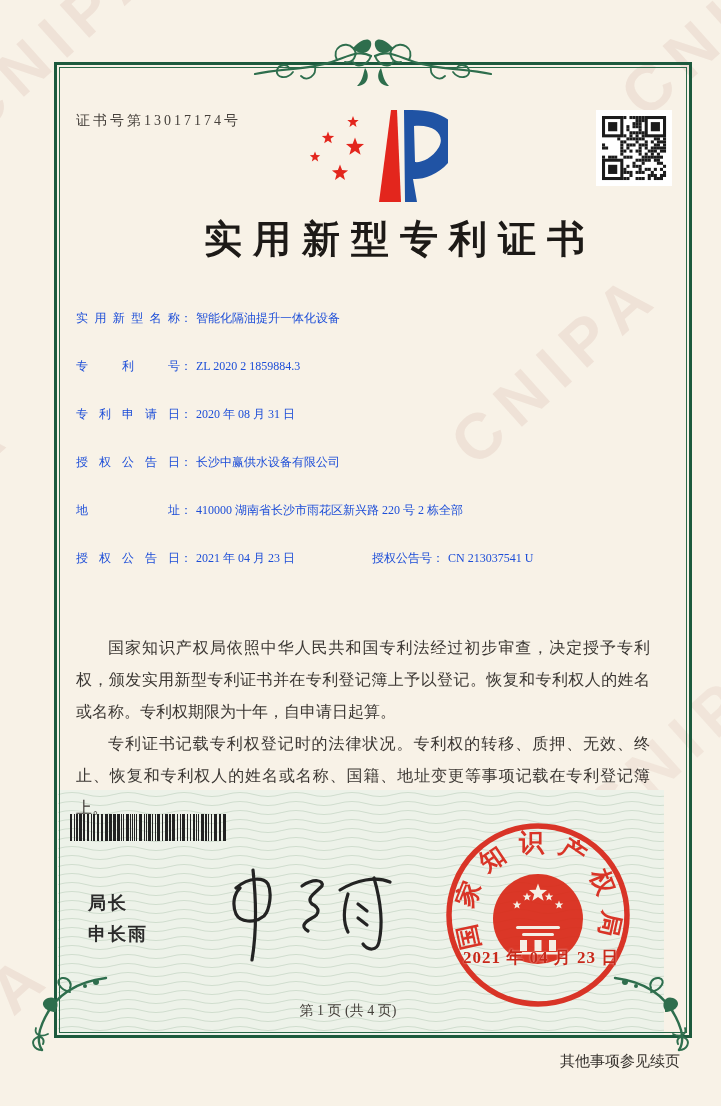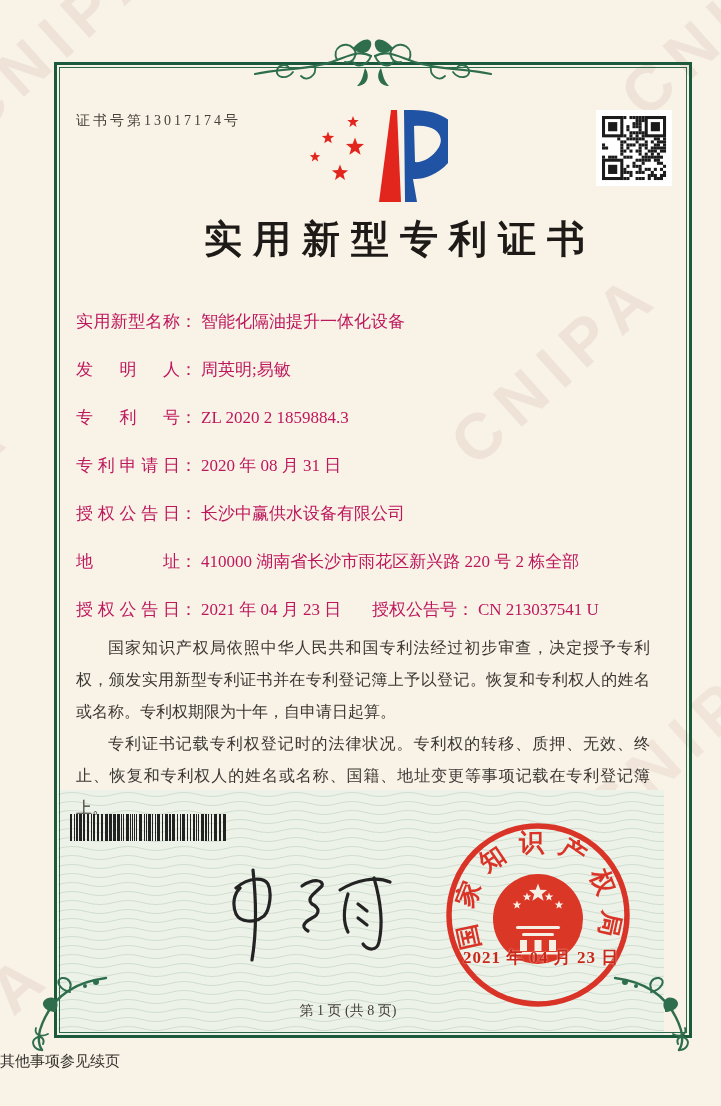--- a/index.html
+++ b/index.html
@@ -23,21 +23,21 @@
   #orn-top{left:253px;top:34px}
   #orn-bl{left:26px;top:972px}
   #orn-br{left:611px;top:972px}
   .cert-no{position:absolute;left:76px;top:112px;font-size:14px;letter-spacing:3px;color:#46413c;z-index:3}
   .logo{position:absolute;left:298px;top:100px;z-index:3}
   .qr{position:absolute;left:596px;top:110px;z-index:3;background:#fff}
   .title{
     position:absolute;left:54px;top:214px;width:692px;text-align:center;z-index:3;
     font-size:38px;font-weight:700;letter-spacing:11px;color:#1d1a17;
   }
-  .fields{position:absolute;left:76px;top:310px;z-index:3;font-size:17px;color:#be185d}
+  .fields{position:absolute;left:76px;top:310px;z-index:3;font-size:12px;color:#1d4ed8}
   .frow{position:relative;height:48px;white-space:nowrap}
   .flabel{display:inline-block;width:104px;text-align:justify;text-align-last:justify;vertical-align:top}
   .colon{display:inline-block;margin:0 4px 0 0}
   .grant2{position:absolute;left:296px;top:0}
   .bodytext{
     position:absolute;left:76px;top:632px;width:574px;z-index:3;
     font-size:16px;line-height:32px;text-align:justify;color:#3b3733;
   }
   .bodytext p{text-indent:2em}
   .barcode{position:absolute;left:70px;top:814px;z-index:3}
@@ -47,21 +47,21 @@
     font-size:18px;font-weight:600;color:#2b2b2b;letter-spacing:2px;
   }
   .signature{position:absolute;left:198px;top:858px;z-index:3}
   .seal{position:absolute;left:443px;top:820px;z-index:3;opacity:.94}
   .seal-date{
     position:absolute;left:452px;top:946px;width:178px;z-index:4;text-align:center;
     color:#c8291a;font-size:17px;font-weight:700;letter-spacing:1px;
     text-shadow:0 0 2px rgba(255,255,255,.75);
   }
   .page-info{position:absolute;left:28px;top:1002px;width:640px;text-align:center;font-size:14px;color:#45403b;z-index:3}
-  .note{position:absolute;left:0;top:1052px;width:680px;text-align:left;font-size:15px;color:#36322e;z-index:3}
+  .note{position:absolute;left:0;top:1052px;width:680px;text-align:right;font-size:15px;color:#36322e;z-index:3}
   .g-stroke{fill:none;stroke:#2e6e4d;stroke-linecap:round}
   .sig-stroke{fill:none;stroke:#232323;stroke-width:3.2;stroke-linecap:round;stroke-linejoin:round}
 </style>
 </head>
 <body>
 
 <div class="page">
 
   <div class="wm" style="left:-70px;top:0px">CNIPA</div>
   <div class="wm" style="left:598px;top:-18px">CNIPA</div>
@@ -284,23 +284,20 @@
       </g>
   </svg>
 
   <div class="title">实用新型专利证书</div>
 
   <div class="fields">
     <div class="frow">
       <span class="flabel">实用新型名称</span><span class="colon">：</span><span class="fvalue">智能化隔油提升一体化设备</span>
     </div>
     <div class="frow">
-      <span class="flabel">发明人</span><span class="colon">：</span><span class="fvalue">周英明;易敏</span>
-    </div>
-    <div class="frow">
       <span class="flabel">专利号</span><span class="colon">：</span><span class="fvalue">ZL 2020 2 1859884.3</span>
     </div>
     <div class="frow">
       <span class="flabel">专利申请日</span><span class="colon">：</span><span class="fvalue">2020 年 08 月 31 日</span>
     </div>
     <div class="frow">
       <span class="flabel">授权公告日</span><span class="colon">：</span><span class="fvalue">长沙中赢供水设备有限公司</span>
     </div>
     <div class="frow">
       <span class="flabel">地址</span><span class="colon">：</span><span class="fvalue">410000 湖南省长沙市雨花区新兴路 220 号 2 栋全部</span>
@@ -363,20 +360,24 @@
         <rect x="131" y="0" width="3" height="27"></rect>
         <rect x="135" y="0" width="2" height="27"></rect>
         <rect x="138" y="0" width="1" height="27"></rect>
         <rect x="141" y="0" width="1" height="27"></rect>
         <rect x="144" y="0" width="3" height="27"></rect>
         <rect x="149" y="0" width="2" height="27"></rect>
         <rect x="153" y="0" width="3" height="27"></rect>
       </g>
   </svg>
 
+  <div class="director">
+    <div>局长</div>
+    <div>申长雨</div>
+  </div>
 
   <svg class="signature" width="200" height="110" viewBox="0 0 200 110">
     <path class="sig-stroke" d="M38 30 C52 18 66 20 70 26 C74 34 72 52 66 58 C56 66 42 64 38 56 C34 46 36 36 42 30"></path>
     <path class="sig-stroke" d="M55 12 C58 40 59 72 54 102"></path>
     <path class="sig-stroke" d="M104 28 C116 20 126 22 124 28 C116 36 108 40 114 46 C122 50 122 56 114 60 C105 65 103 69 110 73"></path>
     <path class="sig-stroke" d="M142 32 C158 22 178 18 192 24"></path>
     <path class="sig-stroke" d="M150 36 C145 52 145 64 150 74"></path>
     <path class="sig-stroke" d="M176 20 C183 44 185 66 181 84 C179 93 170 93 165 86"></path>
     <path class="sig-stroke" d="M160 46 l9 7"></path>
     <path class="sig-stroke" d="M160 60 l9 7"></path>
@@ -402,16 +403,16 @@
       <rect x="73" y="106" width="44" height="3" rx="1.5"></rect>
       <rect x="79" y="113" width="32" height="3" rx="1.5"></rect>
       <rect x="77" y="120" width="7" height="11"></rect>
       <rect x="91.5" y="120" width="7" height="11"></rect>
       <rect x="106" y="120" width="7" height="11"></rect>
       <rect x="71" y="132" width="48" height="2.5"></rect>
     </g>
   </svg>
   <div class="seal-date">2021 年 04 月 23 日</div>
 
-  <div class="page-info">第 1 页 (共 8 页)</div>
+  <div class="page-info">第 1 页 (共 4 页)</div>
   <div class="note">其他事项参见续页</div>
 
 </div>
 
 </body></html>

